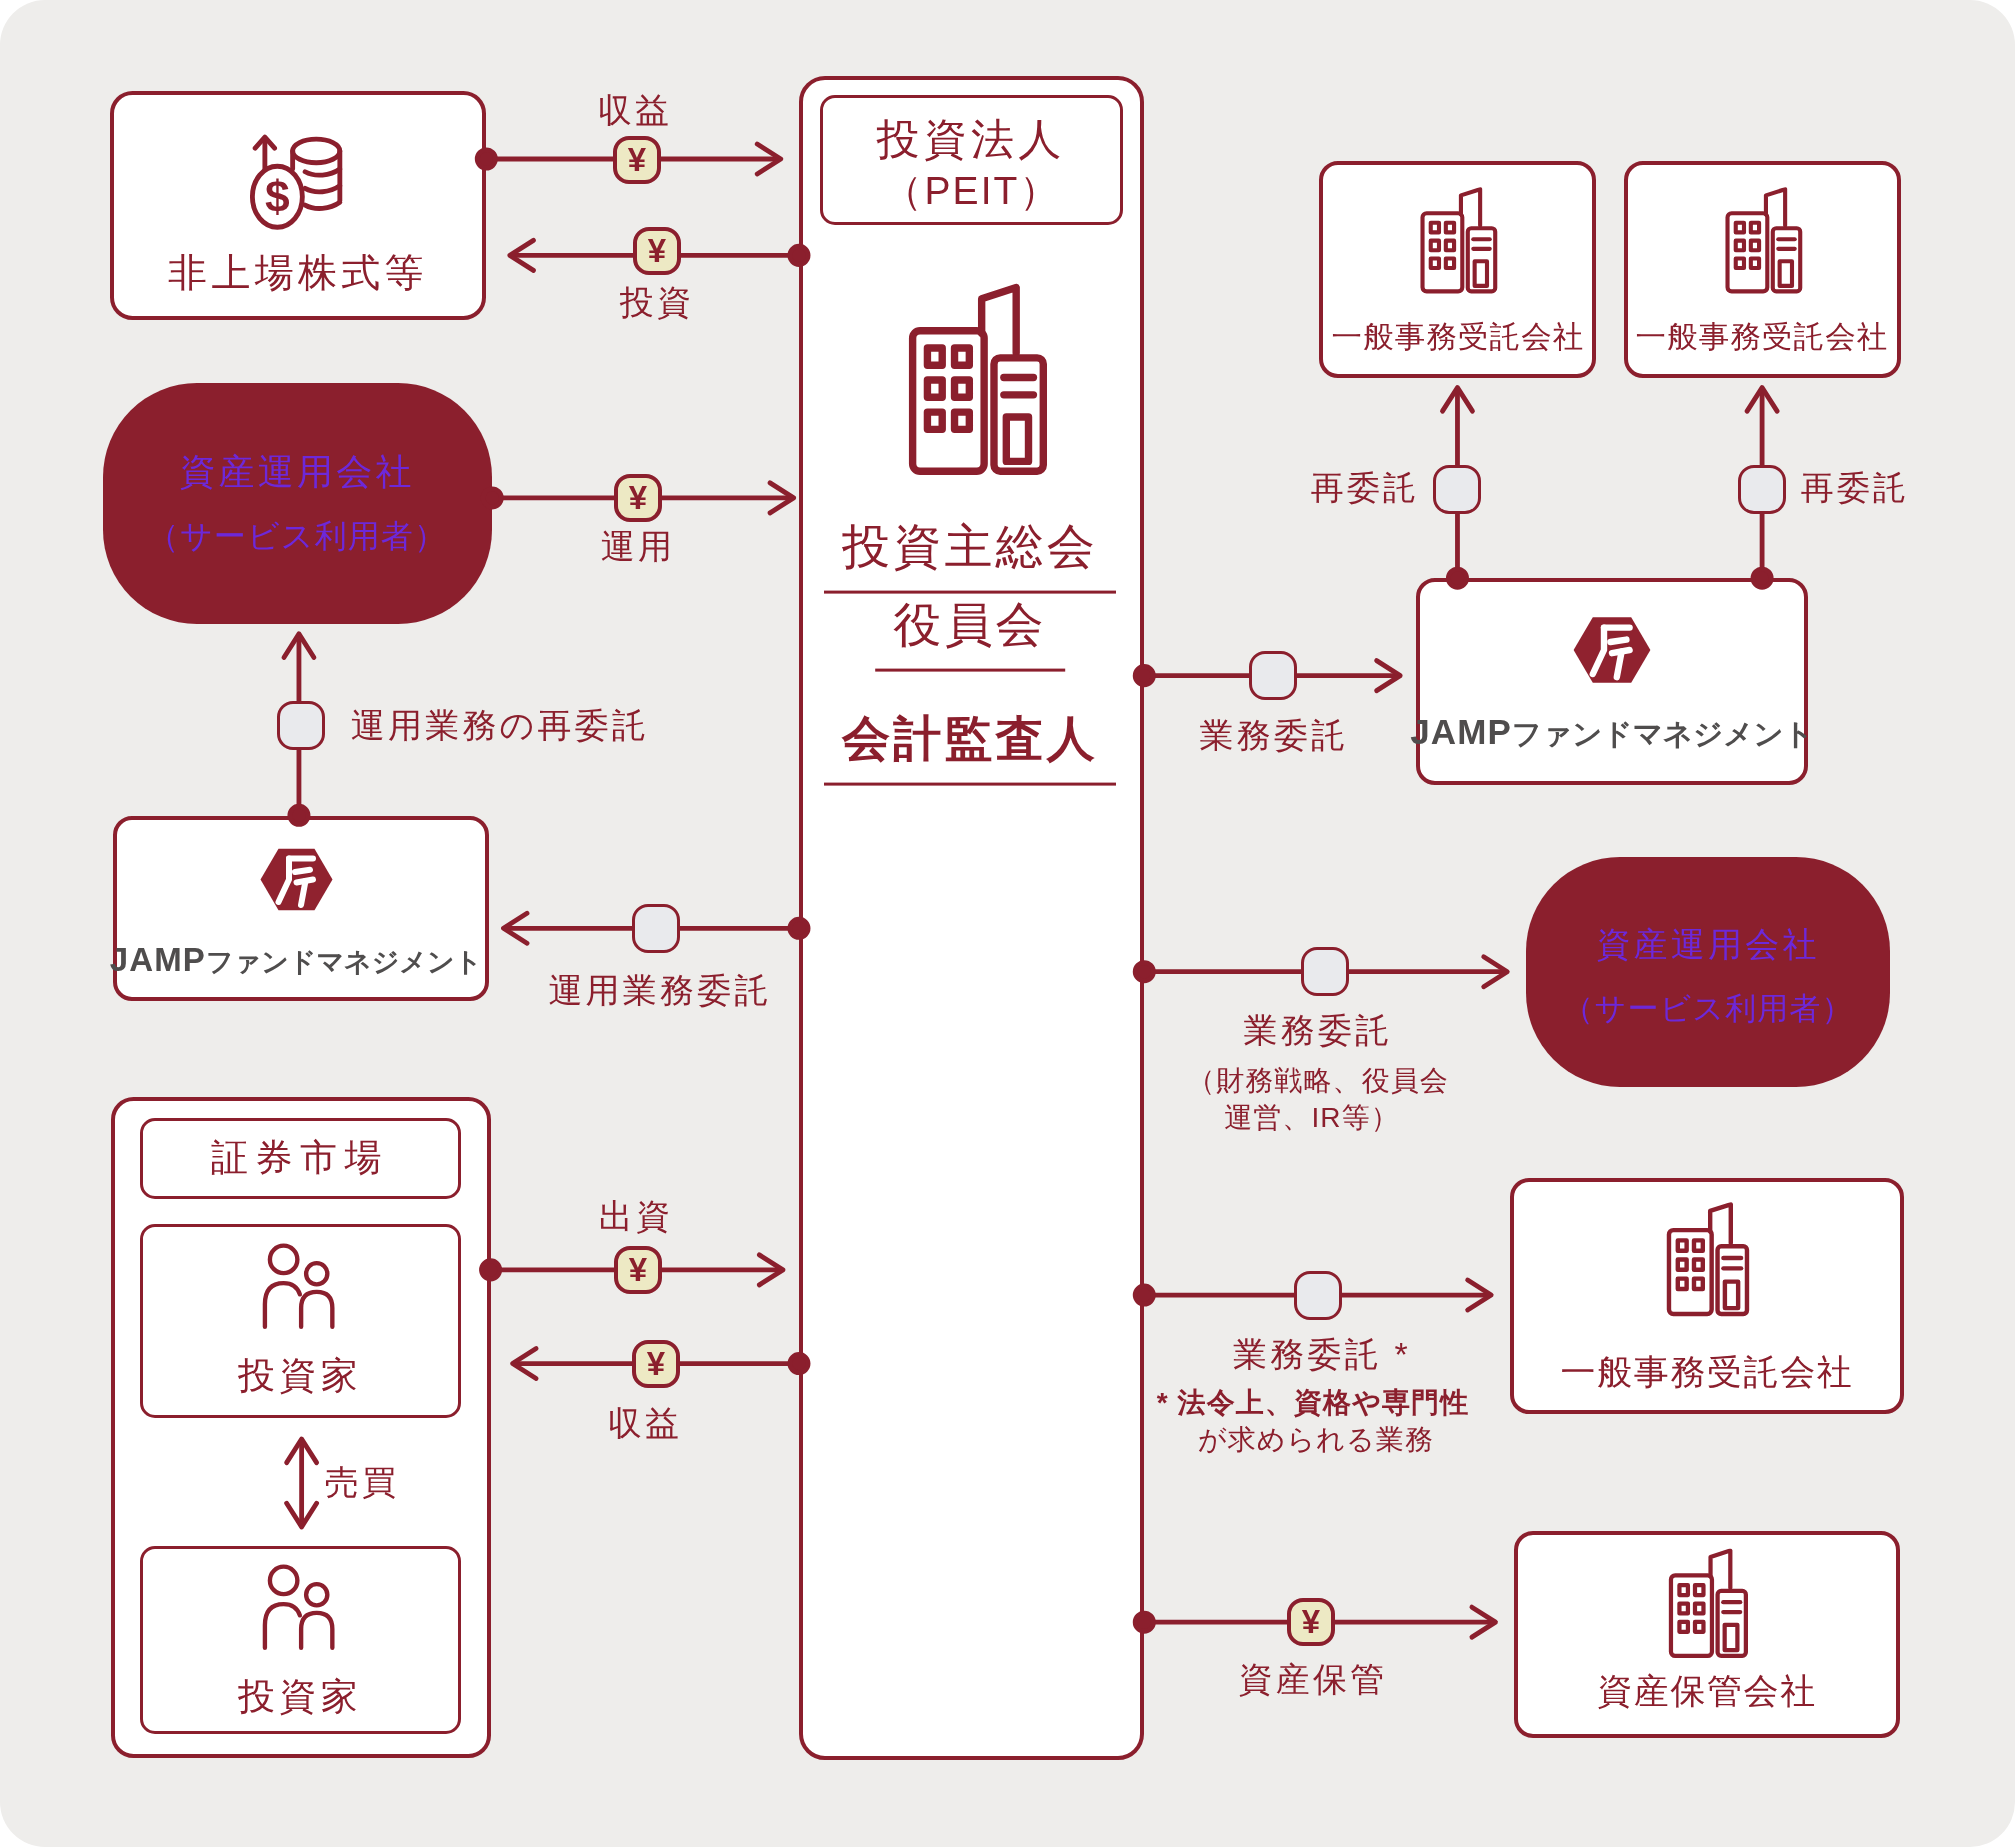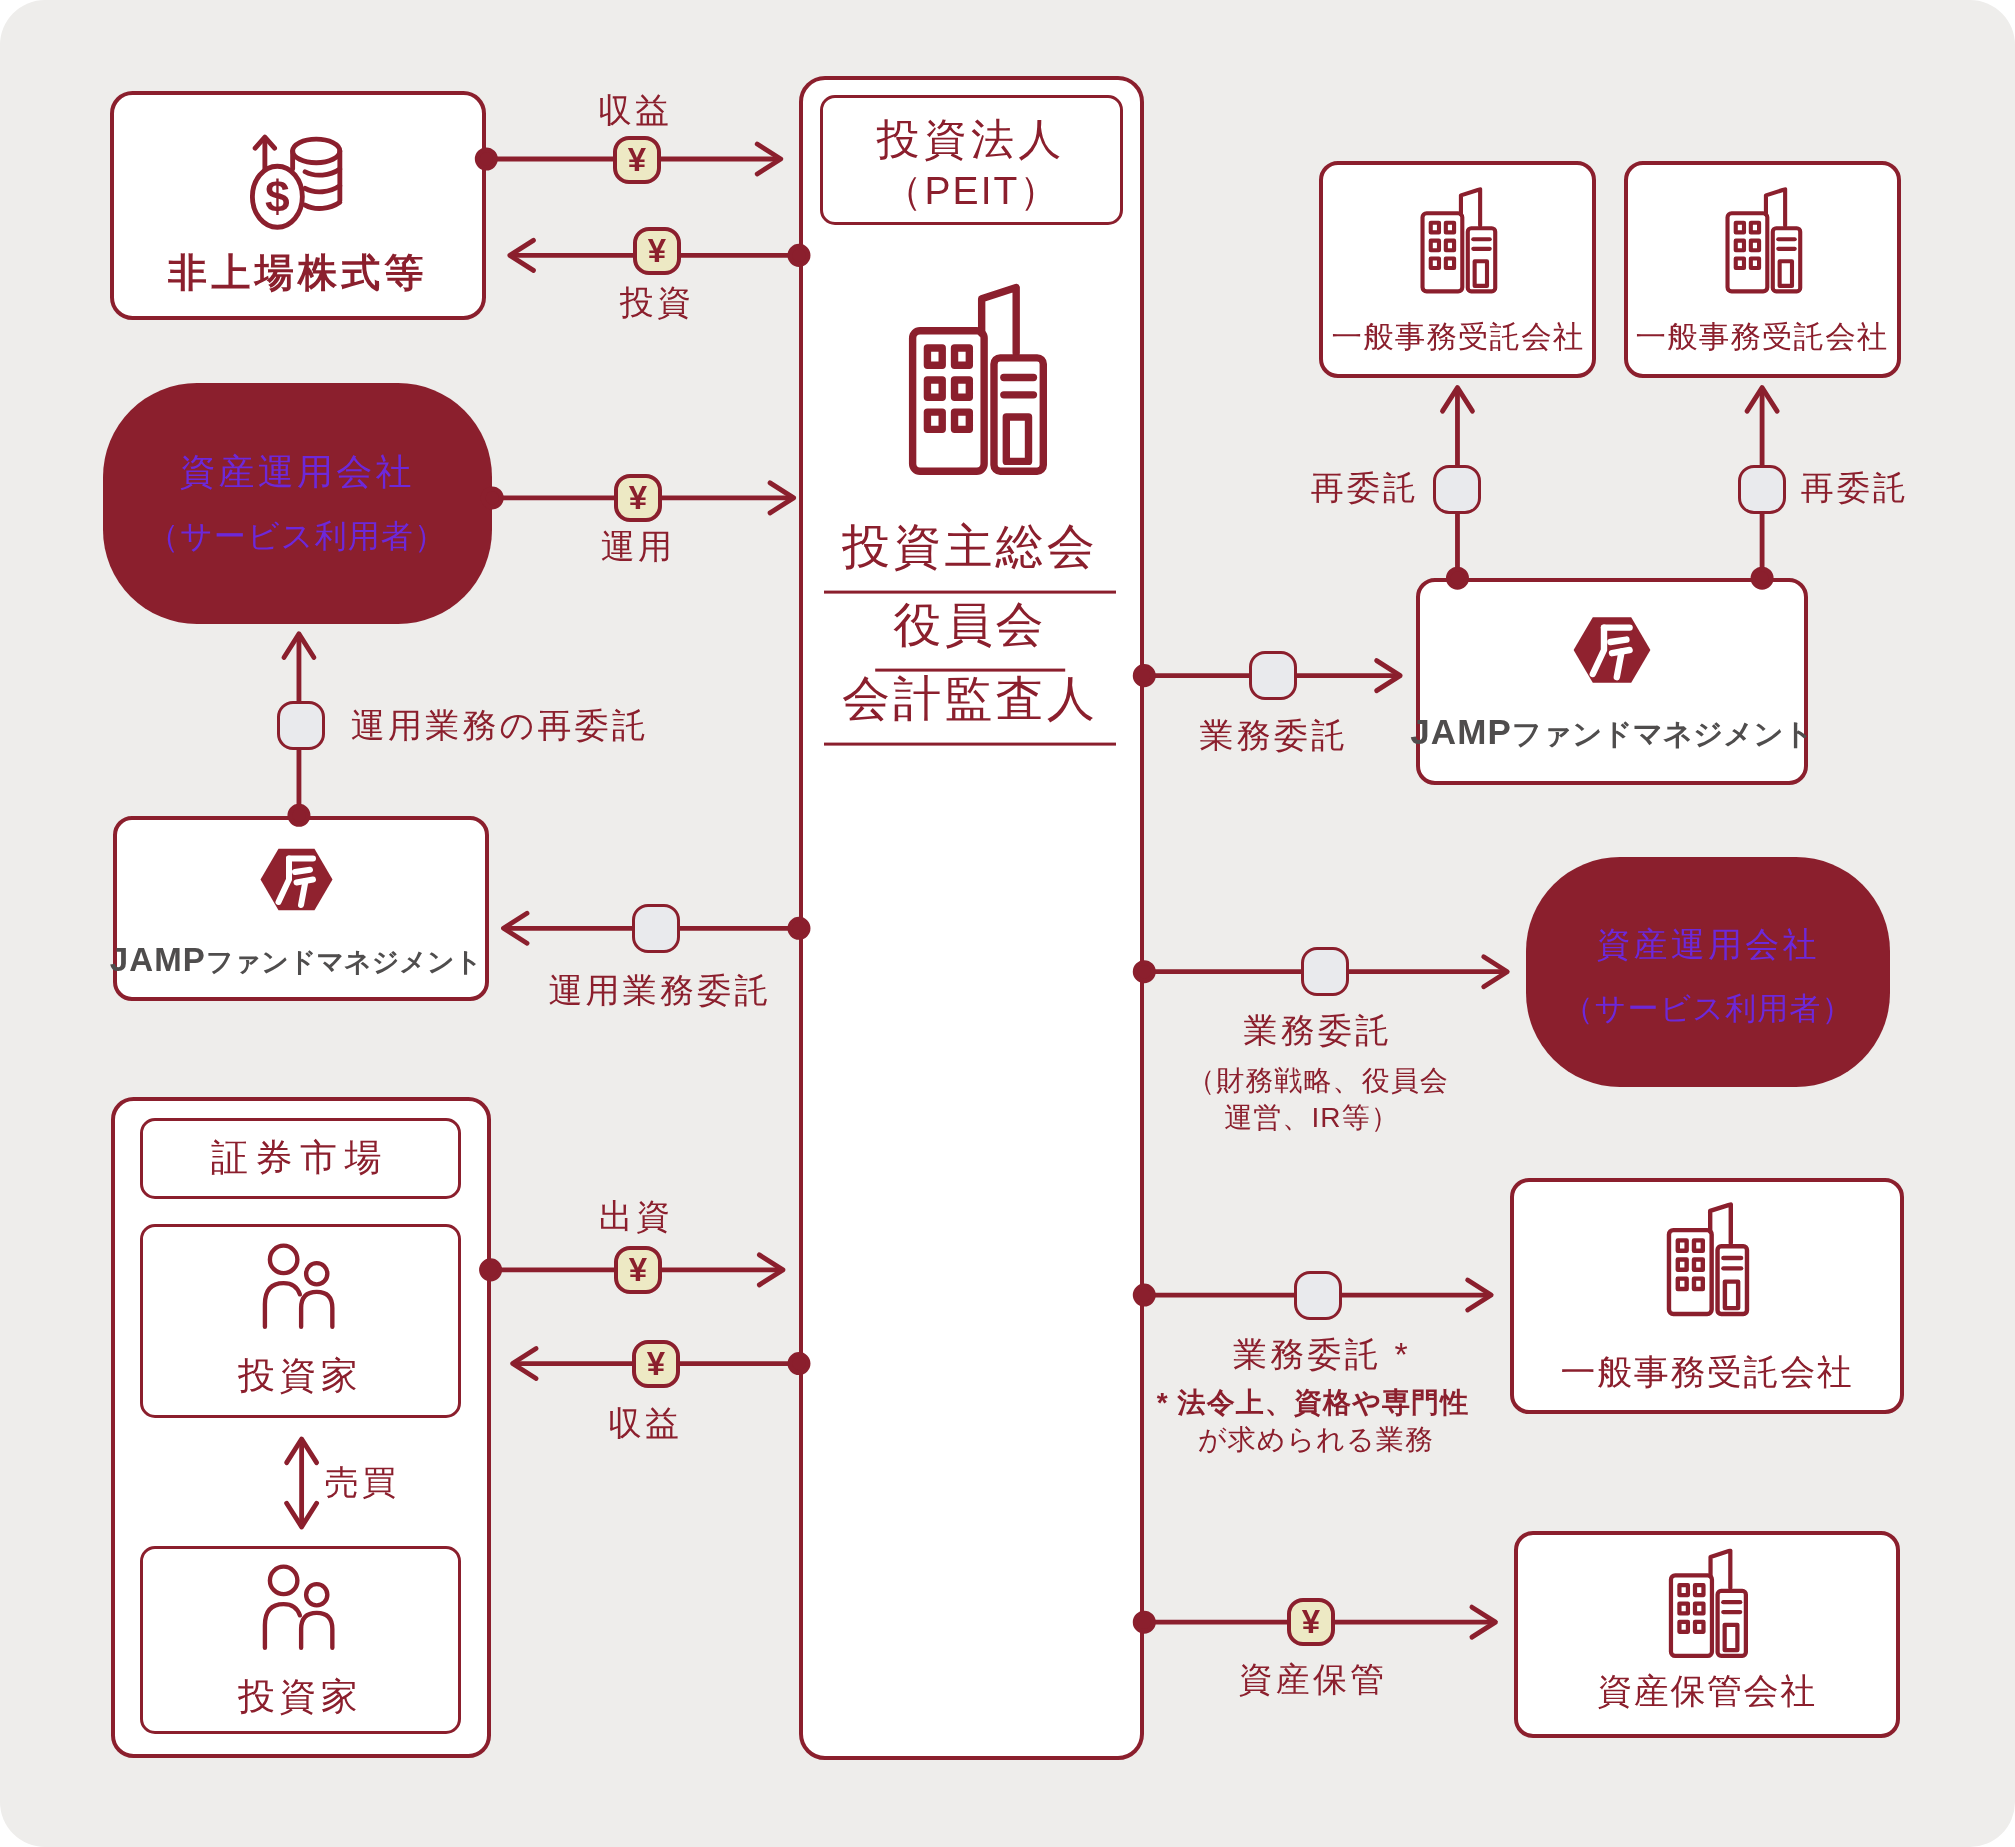--- a/index.html
+++ b/index.html
@@ -4,21 +4,21 @@
 <style>
   html,body{margin:0;padding:0;background:#ffffff;}
   body{font-family:"Liberation Sans","DejaVu Sans",sans-serif;}
   .canvas{position:relative;width:2015px;height:1847px;background:#EEEDEB;border-radius:45px;overflow:hidden;}
   .box{position:absolute;background:#ffffff;border:4.3px solid #8B1F2D;border-radius:22.5px;box-sizing:border-box;z-index:10;}
   .innerbox{border-width:3.7px;border-radius:15px;}
   .stadium{position:absolute;background:#8B1F2D;border-radius:94px;z-index:10;}
   .c{position:absolute;transform:translate(-50%,-50%);white-space:nowrap;z-index:22;}
   .ink{color:#8B1F2D;}
   .wt{color:#6d28d9;}
-  .nodelabel{font-size:37px;letter-spacing:4.3px;font-weight:700;}
+  .nodelabel{font-size:37px;letter-spacing:4.3px;font-weight:400;}
   .flowlabel{font-size:34px;letter-spacing:3.2px;font-weight:500;}
   .note{font-size:28px;letter-spacing:1.1px;font-weight:500;}
   .organ{font-size:48px;letter-spacing:3.2px;font-weight:500;padding:0 18px 11.8px 18px;border-bottom:3.7px solid #8B1F2D;}
   .coin{position:absolute;width:48px;height:48px;box-sizing:border-box;background:#EDE9C4;border:4.8px solid #8B1F2D;border-radius:16px;display:flex;align-items:center;justify-content:center;font-size:33px;font-weight:bold;color:#8B1F2D;z-index:20;}
   .pill{position:absolute;width:48px;height:49px;box-sizing:border-box;background:#E9EAED;border:3.7px solid #8B1F2D;border-radius:16px;z-index:20;}
   .icon{position:absolute;z-index:12;}
   .connectors{position:absolute;left:0;top:0;z-index:15;pointer-events:none;}
   .wordmark{font-weight:bold;color:#4F4D4D;}
   .wordmark .brand{font-size:35px;letter-spacing:1.1px;}
   .wordmark .suffix{font-size:29.5px;letter-spacing:0px;}
@@ -91,21 +91,21 @@
 
   <div class="box" style="left:799px;top:76px;width:345px;height:1684px;border-radius:26px;"></div>
   <div class="box innerbox" style="left:820px;top:95px;width:303px;height:130px;"></div>
   <div class="c ink" style="left:971px;top:140px;font-size:43px;letter-spacing:4.3px;font-weight:500;">投資法人</div>
   <div class="c ink" style="left:972px;top:191px;font-size:39px;letter-spacing:2.1px;font-weight:500;">（PEIT）</div>
   <svg class="icon" style="left:895px;top:281px;" width="161" height="203" viewBox="0 0 300 380">
       <use href="#sym-building"></use>
     </svg>
   <div class="c ink organ" style="left:970px;top:554px;">投資主総会</div>
   <div class="c ink organ" style="left:970px;top:632px;">役員会</div>
-  <div class="c ink organ" style="left:970px;top:706px;">会計監査人</div>
+  <div class="c ink organ" style="left:970px;top:746px;font-weight:bold;">会計監査人</div>
 
   <div class="box" style="left:1319px;top:161px;width:277px;height:217px;border-radius:19px;"></div>
   <svg class="icon" style="left:1412px;top:187px;" width="91" height="110" viewBox="0 0 170 205">
       <use href="#sym-building"></use>
     </svg>
   <div class="c ink" style="left:1458px;top:337px;font-size:30.5px;letter-spacing:1.1px;font-weight:500;">一般事務受託会社</div>
 
   <div class="box" style="left:1624px;top:161px;width:277px;height:217px;border-radius:19px;"></div>
   <svg class="icon" style="left:1717px;top:187px;" width="91" height="110" viewBox="0 0 170 205">
       <use href="#sym-building"></use>

